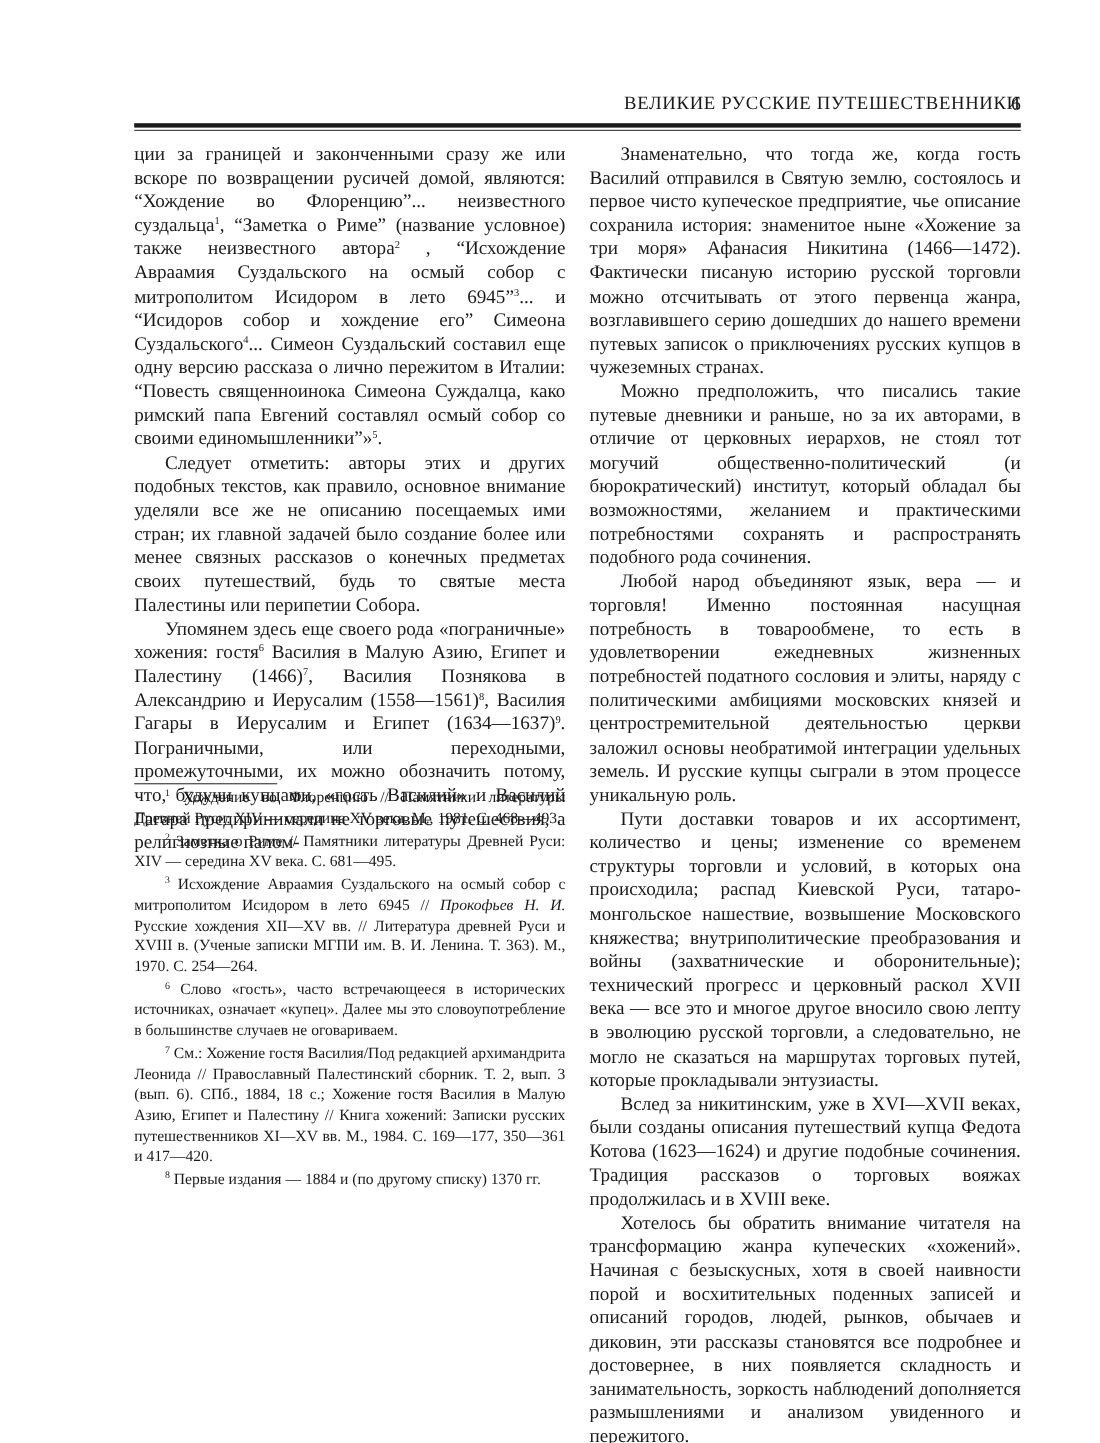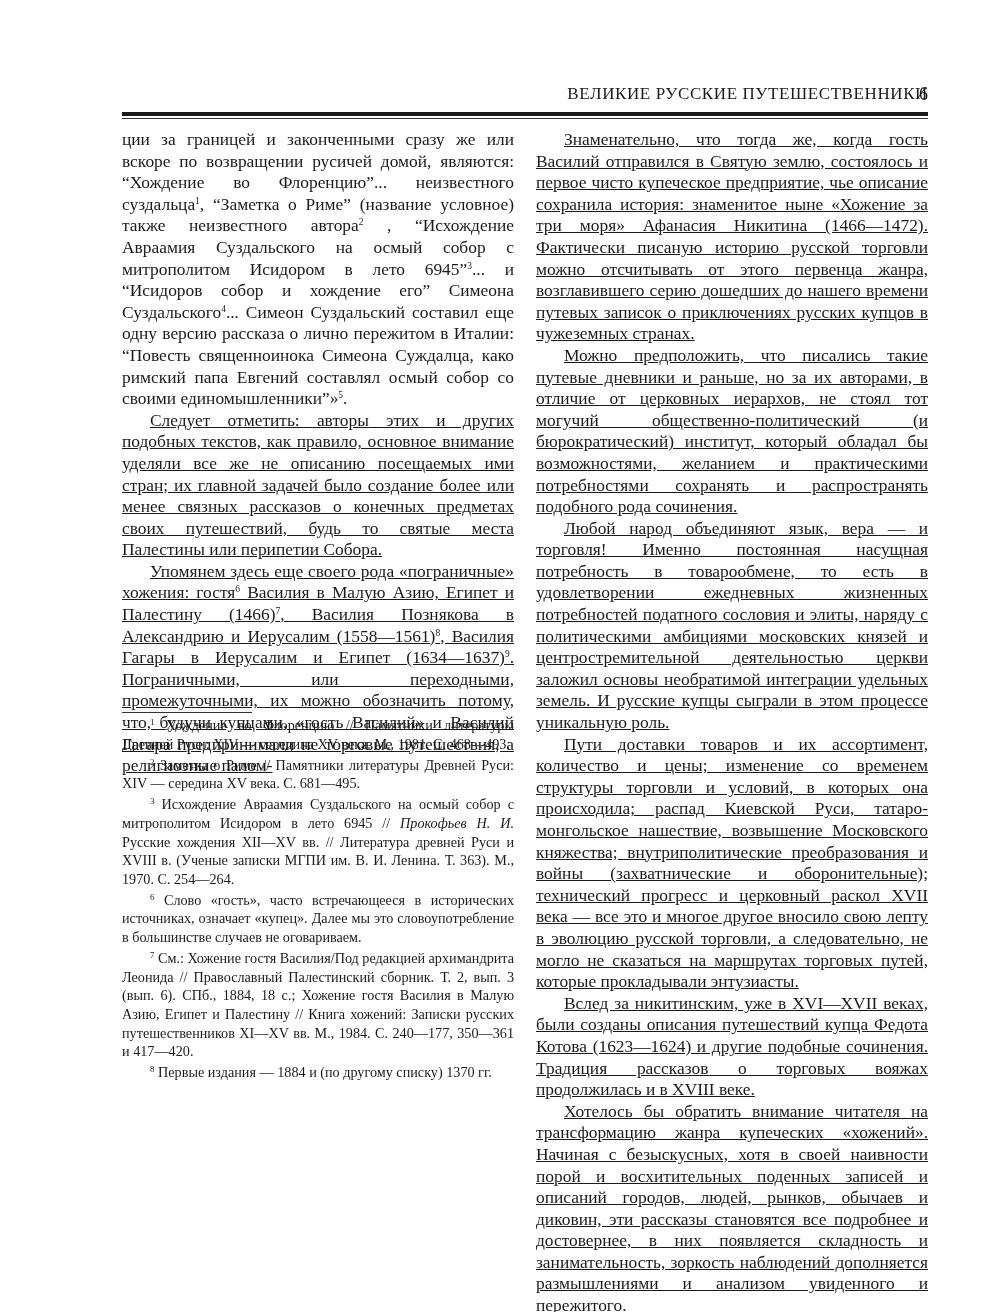--- a/index.html
+++ b/index.html
@@ -8,21 +8,21 @@
   .header { position:absolute; left:122px; top:84px; width:806px; height:24px; }
   .header .title { position:absolute; left:0; width:806px; text-align:right; top:0;
                    font-size:17px; letter-spacing:0.6px; }
   .header .page-num { position:absolute; right:0; top:0; font-size:18px; }
   .rule-thick { position:absolute; left:122px; top:112px; width:806px; height:4px; background:#1a1a1a; }
   .rule-thin { position:absolute; left:122px; top:118px; width:806px; height:1px; background:#333; }
   .col { position:absolute; top:129px; width:392px; }
   .col.left { left:122px; }
   .col.right { left:536px; }
   .body-text p { margin:0; font-size:17.4px; line-height:21.6px; text-align:justify; text-indent:0; }
-  .body-text p.indent { text-indent:28px;text-decoration:underline; }
+  .body-text p.indent { text-indent:28px; }
   .footnote-rule { position:absolute; left:122px; top:712px; width:130px; height:1px; background:#333; }
   .footnotes { position:absolute; left:122px; top:716px; width:392px; }
   .footnotes p { margin:0 0 2.5px 0; font-size:14.2px; line-height:18.6px; text-align:justify; text-indent:28px; }
   sup { font-size:9.5px; line-height:0; vertical-align:6px; }
   .footnotes sup { font-size:9px; vertical-align:5px; }
   i { }
 </style>
 </head>
 <body>
 
@@ -38,21 +38,21 @@
   <p class="indent">Следует отметить: авторы этих и других подобных текстов, как правило, основное внимание уделяли все же не описанию посещаемых ими стран; их главной задачей было создание более или менее связных рассказов о конечных предметах своих путешествий, будь то святые места Палестины или перипетии Собора.</p>
   <p class="indent"><span>Упомянем здесь еще своего рода «пограничные» хожения: гостя</span><sup>6</sup><span> Василия в Малую Азию, Египет и Палестину (1466)</span><sup>7</sup><span>, Василия Познякова в Александрию и Иерусалим (1558—1561)</span><sup>8</sup><span>, Василия Гагары в Иерусалим и Египет (1634—1637)</span><sup>9</sup><span>. Пограничными, или переходными, промежуточными, их можно обозначить потому, что, будучи купцами, «гость Василий» и Василий Гагара предпринимали не торговые путешествия, а религиозные палом-</span></p>
 </div>
 
 <div class="footnote-rule"></div>
 <div class="footnotes">
   <p><sup>1</sup> <span>Хождение во Флоренцию // Памятники литературы Древней Руси: XIV — середина XV века. М., 1981. С. 468—493.</span></p>
   <p><sup>2</sup> <span>Заметка о Риме // Памятники литературы Древней Руси: XIV — середина XV века. С. 681—495.</span></p>
   <p><sup>3</sup> <span>Исхождение Авраамия Суздальского на осмый собор с митрополитом Исидором в лето 6945 // </span><i>Прокофьев Н. И.</i><span> Русские хождения XII—XV вв. // Литература древней Руси и XVIII в. (Ученые записки МГПИ им. В. И. Ленина. Т. 363). М., 1970. С. 254—264.</span></p>
   <p><sup>6</sup> <span>Слово «гость», часто встречающееся в исторических источниках, означает «купец». Далее мы это словоупотребление в большинстве случаев не оговариваем.</span></p>
-  <p><sup>7</sup> <span>См.: Хожение гостя Василия/Под редакцией архимандрита Леонида // Православный Палестинский сборник. Т. 2, вып. 3 (вып. 6). СПб., 1884, 18 с.; Хожение гостя Василия в Малую Азию, Египет и Палестину // Книга хожений: Записки русских путешественников XI—XV вв. М., 1984. С. 240—177, 350—361 и 417—420.</span></p>
+  <p><sup>7</sup> <span>См.: Хожение гостя Василия/Под редакцией архимандрита Леонида // Православный Палестинский сборник. Т. 2, вып. 3 (вып. 6). СПб., 1884, 18 с.; Хожение гостя Василия в Малую Азию, Египет и Палестину // Книга хожений: Записки русских путешественников XI—XV вв. М., 1984. С. 169—177, 350—361 и 417—420.</span></p>
   <p><sup>8</sup> <span>Первые издания — 1884 и (по другому списку) 1370 гг.</span></p>
 </div>
 
 <div class="col right body-text">
   <p class="indent">Знаменательно, что тогда же, когда гость Василий отправился в Святую землю, состоялось и первое чисто купеческое предприятие, чье описание сохранила история: знаменитое ныне «Хожение за три моря» Афанасия Никитина (1466—1472). Фактически писаную историю русской торговли можно отсчитывать от этого первенца жанра, возглавившего серию дошедших до нашего времени путевых записок о приключениях русских купцов в чужеземных странах.</p>
   <p class="indent">Можно предположить, что писались такие путевые дневники и раньше, но за их авторами, в отличие от церковных иерархов, не стоял тот могучий общественно-политический (и бюрократический) институт, который обладал бы возможностями, желанием и практическими потребностями сохранять и распространять подобного рода сочинения.</p>
   <p class="indent">Любой народ объединяют язык, вера — и торговля! Именно постоянная насущная потребность в товарообмене, то есть в удовлетворении ежедневных жизненных потребностей податного сословия и элиты, наряду с политическими амбициями московских князей и центростремительной деятельностью церкви заложил основы необратимой интеграции удельных земель. И русские купцы сыграли в этом процессе уникальную роль.</p>
   <p class="indent">Пути доставки товаров и их ассортимент, количество и цены; изменение со временем структуры торговли и условий, в которых она происходила; распад Киевской Руси, татаро-монгольское нашествие, возвышение Московского княжества; внутриполитические преобразования и войны (захватнические и оборонительные); технический прогресс и церковный раскол XVII века — все это и многое другое вносило свою лепту в эволюцию русской торговли, а следовательно, не могло не сказаться на маршрутах торговых путей, которые прокладывали энтузиасты.</p>
   <p class="indent">Вслед за никитинским, уже в XVI—XVII веках, были созданы описания путешествий купца Федота Котова (1623—1624) и другие подобные сочинения. Традиция рассказов о торговых вояжах продолжилась и в XVIII веке.</p>
   <p class="indent">Хотелось бы обратить внимание читателя на трансформацию жанра купеческих «хожений». Начиная с безыскусных, хотя в своей наивности порой и восхитительных поденных записей и описаний городов, людей, рынков, обычаев и диковин, эти рассказы становятся все подробнее и достовернее, в них появляется складность и занимательность, зоркость наблюдений дополняется размышлениями и анализом увиденного и пережитого.</p>

